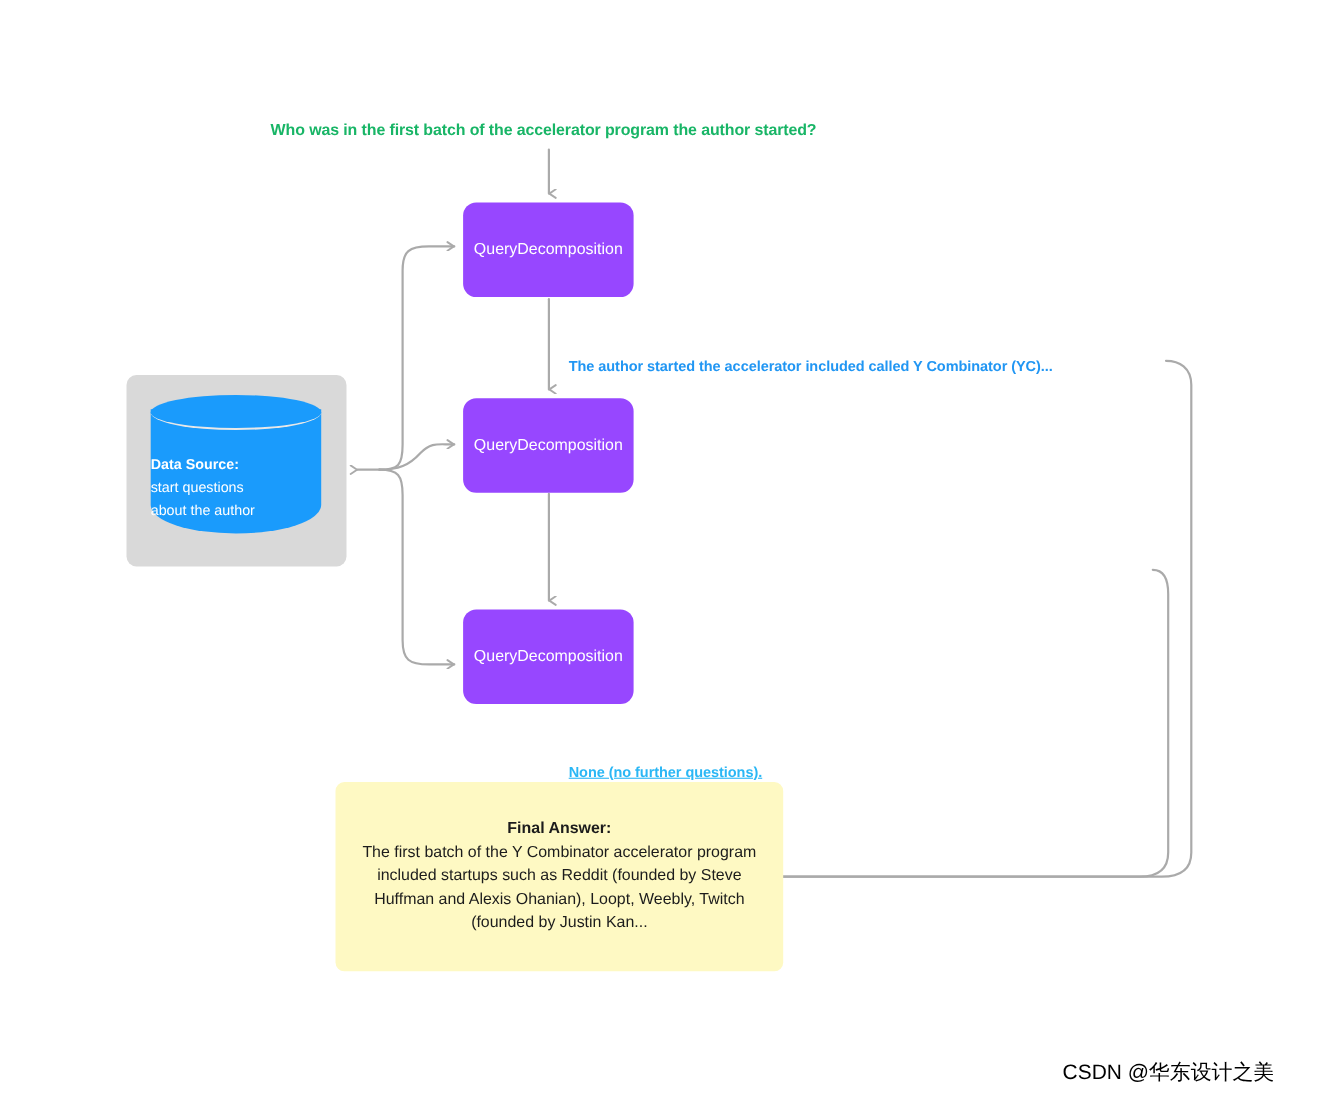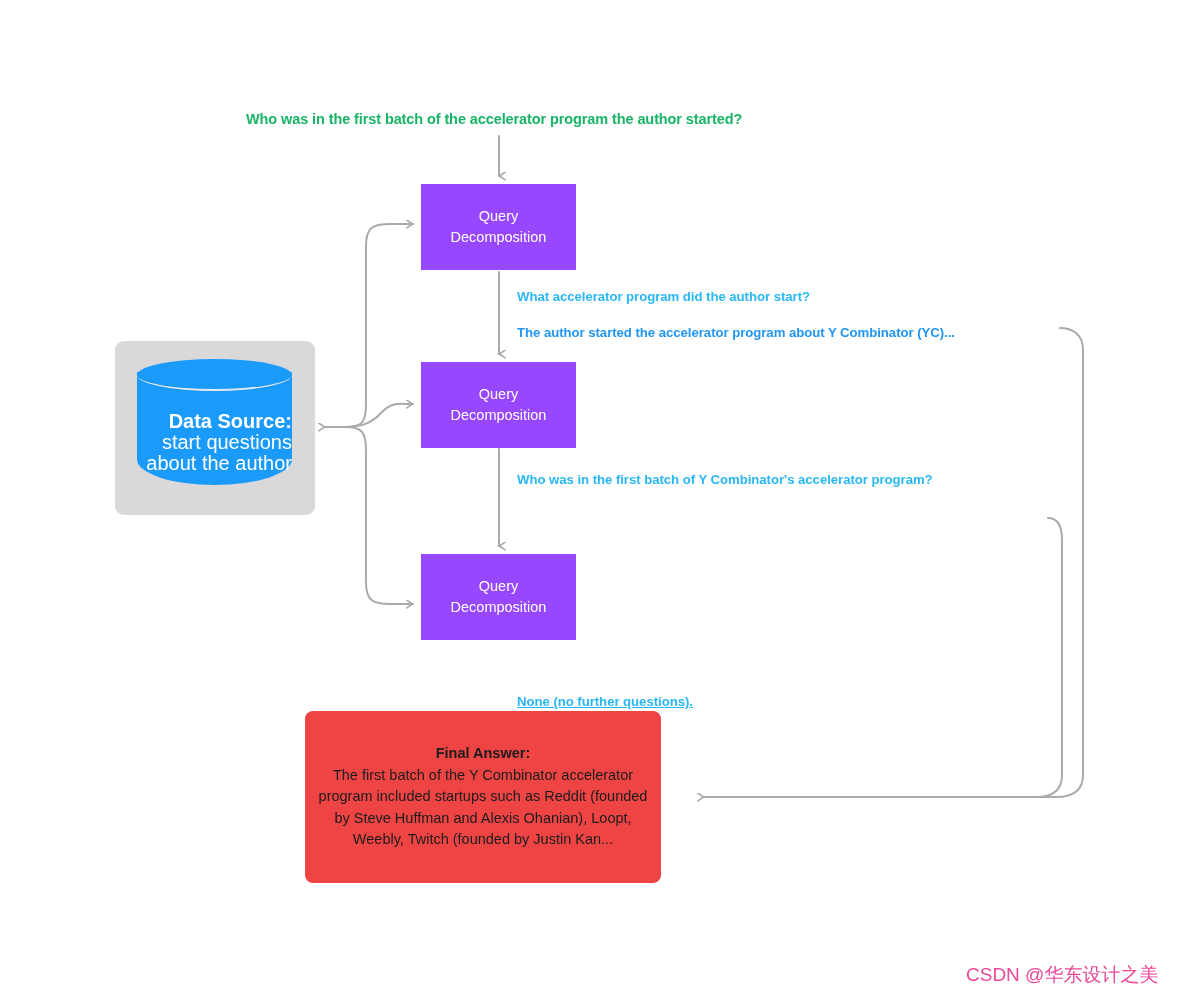--- a/index.html
+++ b/index.html
@@ -36,26 +36,26 @@
     letter-spacing: -0.1px;
     color: #18b566;
     white-space: nowrap;
   }
 
   
   .node {
     width: 155px;
     height: 86px;
     background: #9747ff;
-    border-radius: 0;
+    border-radius: 12px;
     color: #ffffff;
     font-size: 14.5px;
     line-height: 21px;
     display: flex;
-    flex-direction: column;
+    flex-direction: row;
     align-items: center;
     justify-content: center;
     text-align: center;
     box-sizing: border-box;
   }
   .node .l1, .node .l2 { display: block; }
 
   
   .ds-panel {
     left: 115px;
@@ -88,23 +88,23 @@
     background: #1a9bfc;
     border-radius: 50%;
     border-bottom: 2px solid #e8e8e8;
     box-sizing: border-box;
   }
   .ds-text {
     position: absolute;
     left: 0;
     top: 52px;
     width: 155px;
-    text-align: right;
+    text-align: left;
     color: #ffffff;
-    font-size: 20px;
+    font-size: 13px;
     line-height: 21px;
   }
   .ds-text .hdr { font-weight: bold; display: block; }
   .ds-text .sub { display: block; }
 
   
   .anno {
     font-size: 13.2px;
     font-weight: bold;
     letter-spacing: -0.05px;
@@ -117,44 +117,44 @@
   .anno-1q { left: 517px; top: 286px; white-space: nowrap; }
   .anno-1a { left: 517px; top: 322px; white-space: nowrap; }
   .anno-2q { left: 517px; top: 469px; white-space: nowrap; }
   .anno-2a { left: 517px; top: 497px; width: 545px; }
   .anno-3  { left: 517px; top: 691px; white-space: nowrap; text-decoration: underline; }
 
   
   .final {
     left: 305px;
     top: 711px;
-    width: 356px;
+    width: 407px;
     height: 172px;
-    background: #ef4444;
+    background: #fef9c3;
     border-radius: 8px;
     box-sizing: border-box;
     display: flex;
     flex-direction: column;
     align-items: center;
     justify-content: center;
     text-align: center;
     color: #1c1c1c;
     font-size: 14.5px;
     line-height: 21.5px;
     padding: 0 12px;
   }
   .final .hdr { font-weight: bold; display: block; }
   .final .body { display: block; }
 
   
   .watermark {
     left: 966px;
     top: 962px;
     font-size: 19px;
-    color: #ec4899;
+    color: #000000;
     white-space: nowrap;
   }
 </style>
 </head>
 <body>
 
 <div id="canvas">
 
   <svg id="wires" viewBox="0 0 1200 998" width="1200" height="998">
     <defs>
@@ -209,24 +209,22 @@
   <div class="abs ds-cyl">
     <div class="ds-body"></div>
     <div class="ds-top"></div>
     <div class="ds-text">
       <span class="hdr">Data Source:</span>
       <span class="sub">start questions</span>
       <span class="sub">about the author</span>
     </div>
   </div>
 
-  <div class="abs anno q anno-1q">What accelerator program did the author start?</div>
-  <div class="abs anno a anno-1a">The author started the accelerator program about Y Combinator (YC)...</div>
-
-  <div class="abs anno q2 anno-2q">Who was in the first batch of Y Combinator's accelerator program?</div>
+  <div class="abs anno a anno-1a">The author started the accelerator included called Y Combinator (YC)...</div>
+
 
   <div class="abs anno q anno-3">None (no further questions).</div>
 
   <div class="abs final">
     <span class="hdr">Final Answer:</span>
     <span class="body">The first batch of the Y Combinator accelerator program included startups such as Reddit (founded by Steve Huffman and Alexis Ohanian), Loopt, Weebly, Twitch (founded by Justin Kan...</span>
   </div>
 
   <div class="abs watermark">CSDN @华东设计之美</div>
 

